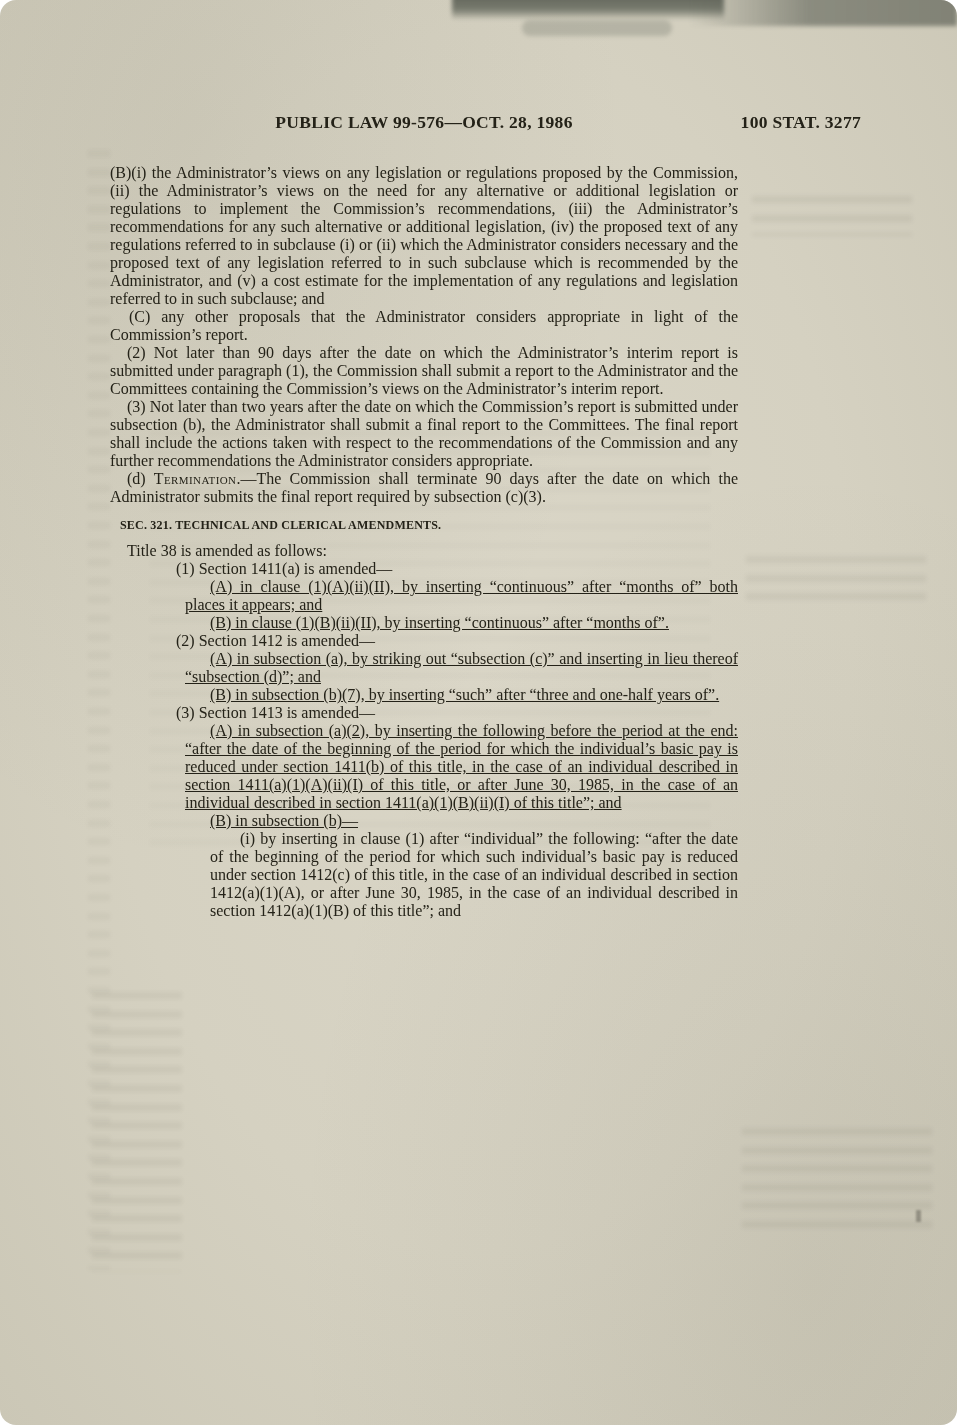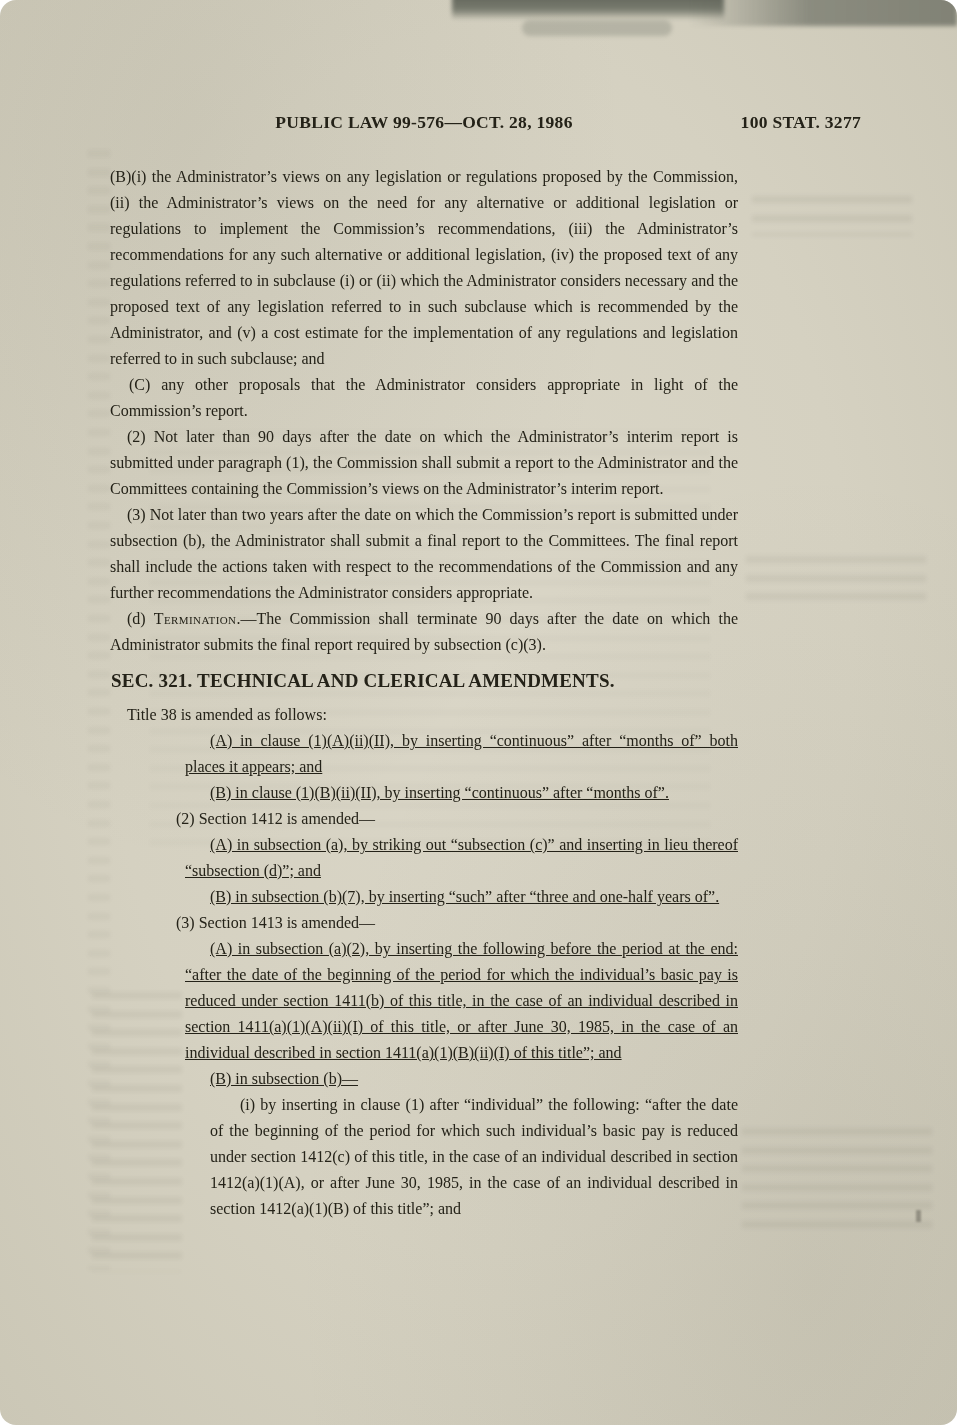--- a/index.html
+++ b/index.html
@@ -59,33 +59,33 @@
     font-weight: bold; font-size: 17.5px; letter-spacing: .3px; white-space: nowrap;
   }
   .stat-number {
     position: absolute; right: 96px; top: 0;
     font-weight: bold; font-size: 17.5px; letter-spacing: .3px; white-space: nowrap;
   }
 
   
   .body-text {
     position: absolute; top: 164px; left: 110px; width: 628px; z-index: 2;
-    font-size: 16px; line-height: 26px; text-align: justify;
+    font-size: 16px; line-height: 18px; text-align: justify;
   }
   .body-text p { margin: 0; }
   .quoted { margin-left: 38px; }
   .fi  { text-indent: 17px; }
   .fiq { text-indent: 19px; }
   .l1 { padding-left: 38px;  text-indent: 28px; }
   .l2 { padding-left: 75px;  text-indent: 25px; text-decoration: underline; }
   .l3 { padding-left: 100px; text-indent: 30px; }
   .sc { font-variant: small-caps; letter-spacing: .4px; }
   .sec-heading {
-    font-size: 19px; font-weight: bold; letter-spacing: .2px;
-    margin: 10px 0 8px 1px; text-align: left; text-indent: 0;
+    font-size: 12px; font-weight: bold; letter-spacing: .2px;
+    margin: 10px 0 8px 10px; text-align: left; text-indent: 0;
   }
 </style>
 </head>
 <body>
 
 <div class="page">
 
   <div class="smudge smudge-top"></div>
   <div class="smudge smudge-top2"></div>
   <div class="smudge smudge-corner"></div>
@@ -106,20 +106,21 @@
   <main class="body-text">
     <p class="quoted">(B)(i) the Administrator’s views on any legislation or regulations proposed by the Commission, (ii) the Administrator’s views on the need for any alternative or additional legislation or regulations to implement the Commission’s recommendations, (iii) the Administrator’s recommendations for any such alternative or additional legislation, (iv) the proposed text of any regulations referred to in subclause (i) or (ii) which the Administrator considers necessary and the proposed text of any legislation referred to in such subclause which is recommended by the Administrator, and (v) a cost estimate for the implementation of any regulations and legislation referred to in such subclause; and</p>
     <p class="quoted fiq">(C) any other proposals that the Administrator considers appropriate in light of the Commission’s report.</p>
     <p class="fi">(2) Not later than 90 days after the date on which the Administrator’s interim report is submitted under paragraph (1), the Commission shall submit a report to the Administrator and the Committees containing the Commission’s views on the Administrator’s interim report.</p>
     <p class="fi">(3) Not later than two years after the date on which the Commission’s report is submitted under subsection (b), the Administrator shall submit a final report to the Committees. The final report shall include the actions taken with respect to the recommendations of the Commission and any further recommendations the Administrator considers appropriate.</p>
     <p class="fi"><span>(d) </span><span class="sc">Termination</span><span>.—The Commission shall terminate 90 days after the date on which the Administrator submits the final report required by subsection (c)(3).</span></p>
 
     <h2 class="sec-heading">SEC. 321. TECHNICAL AND CLERICAL AMENDMENTS.</h2>
 
     <p class="fi">Title 38 is amended as follows:</p>
+    <p class="l1">(1) Section 1411(a) is amended—</p>
     <p class="l2">(A) in clause (1)(A)(ii)(II), by inserting “continuous” after “months of” both places it appears; and</p>
     <p class="l2">(B) in clause (1)(B)(ii)(II), by inserting “continuous” after “months of”.</p>
     <p class="l1">(2) Section 1412 is amended—</p>
     <p class="l2">(A) in subsection (a), by striking out “subsection (c)” and inserting in lieu thereof “subsection (d)”; and</p>
     <p class="l2">(B) in subsection (b)(7), by inserting “such” after “three and one-half years of”.</p>
     <p class="l1">(3) Section 1413 is amended—</p>
     <p class="l2">(A) in subsection (a)(2), by inserting the following before the period at the end: “after the date of the beginning of the period for which the individual’s basic pay is reduced under section 1411(b) of this title, in the case of an individual described in section 1411(a)(1)(A)(ii)(I) of this title, or after June 30, 1985, in the case of an individual described in section 1411(a)(1)(B)(ii)(I) of this title”; and</p>
     <p class="l2">(B) in subsection (b)—</p>
     <p class="l3">(i) by inserting in clause (1) after “individual” the following: “after the date of the beginning of the period for which such individual’s basic pay is reduced under section 1412(c) of this title, in the case of an individual described in section 1412(a)(1)(A), or after June 30, 1985, in the case of an individual described in section 1412(a)(1)(B) of this title”; and</p>
   </main>

